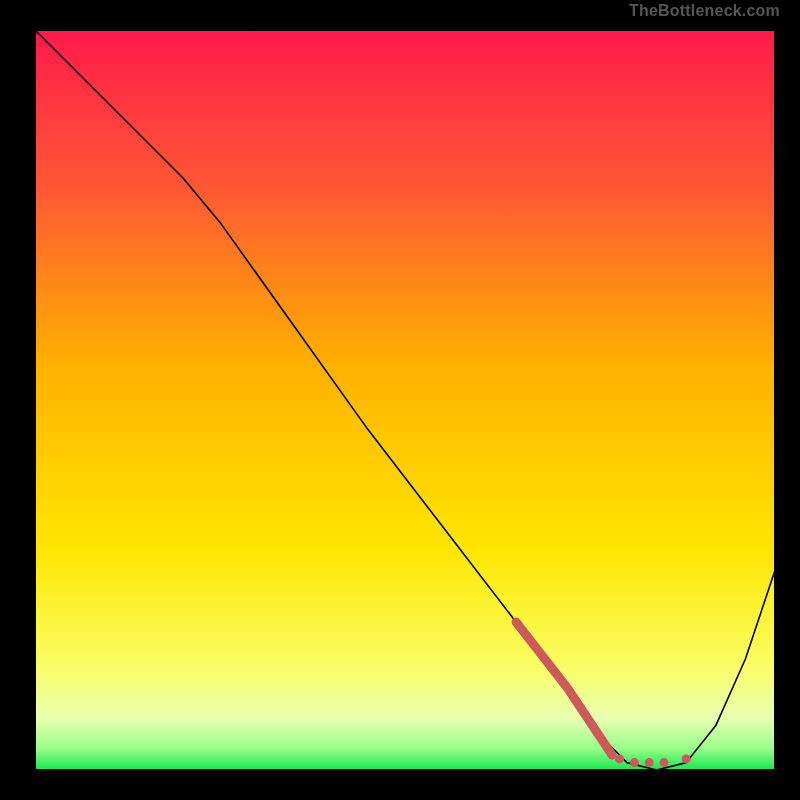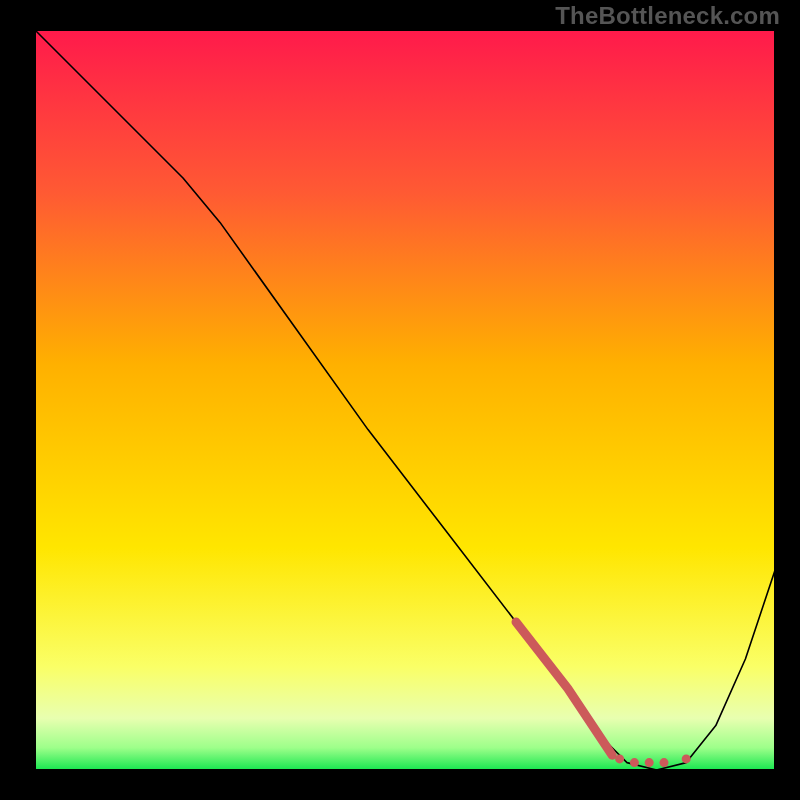--- a/index.html
+++ b/index.html
@@ -15,21 +15,21 @@
     position: absolute;
     left: 0;
     top: 0;
     width: 800px;
     height: 800px;
   }
   #watermark {
     position: absolute;
     top: 2px;
     right: 20px;
-    font-size: 24px;
+    font-size: 16px;
     font-weight: 600;
     color: #555;
     letter-spacing: 0.2px;
   }
 </style>
 </head>
 <body>
 
 <svg id="frame" viewBox="0 0 800 800">
   <defs>

